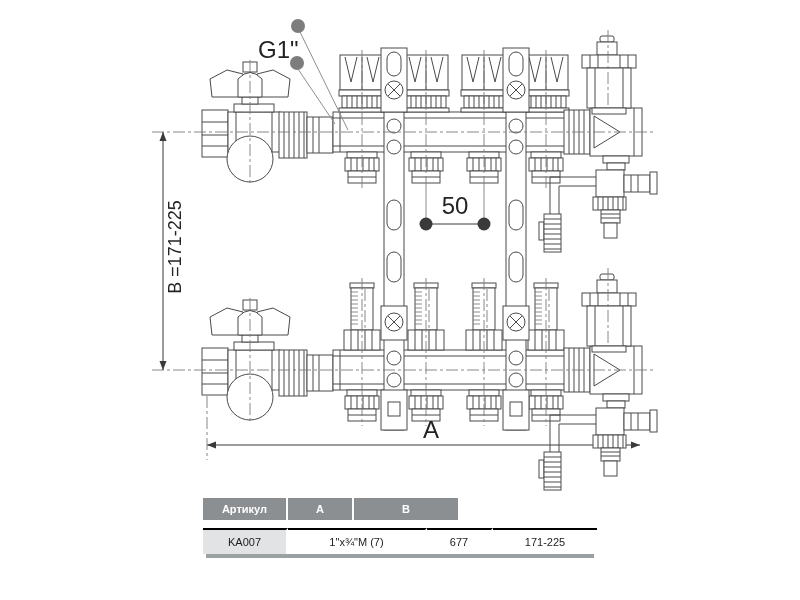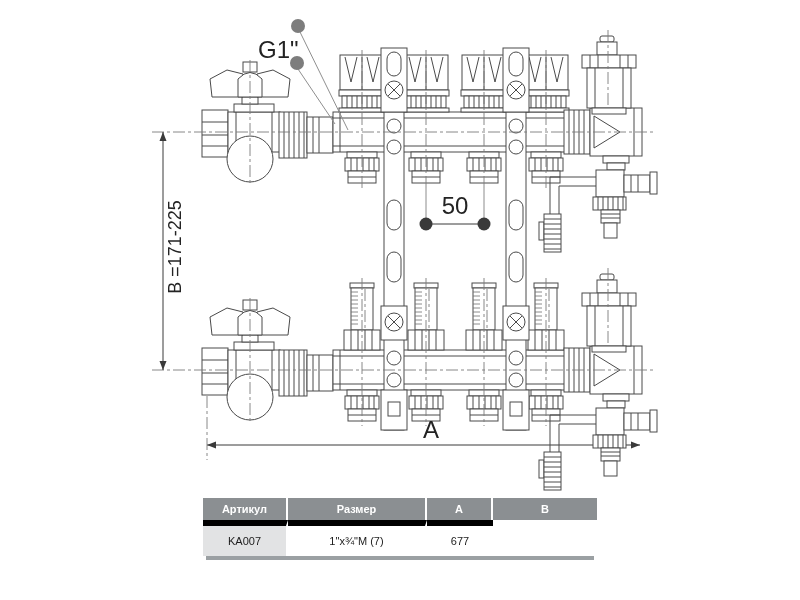--- a/index.html
+++ b/index.html
@@ -20,22 +20,22 @@
 
   
   .spec-table { position:absolute; left:203px; top:498px; width:394px; font-size:11px; }
   .trow { display:flex; }
   .cell { box-sizing:border-box; display:flex; align-items:center; justify-content:center;
           white-space:nowrap; }
   .c1{width:85px} .c2{width:139px} .c3{width:66px} .c4{width:104px}
   .head .cell { height:22px; background:#8b8f92; color:#ffffff; font-weight:bold;
                 border-right:2px solid #ffffff; }
   .head .cell:last-child { border-right:none; }
-  .body .cell { height:36px; background:#ffffff; color:#1c1c1c;
-                border-top:6px solid #000000; border-right:2px solid #ffffff; }
+  .body .cell { height:26px; background:#ffffff; color:#1c1c1c;
+                border-top:2px solid #000000; border-right:2px solid #ffffff;margin-top:8px; }
   .body .cell:last-child { border-right:none; }
   .body .c1 { background:#e2e3e4; }
   .tshadow { height:4px; background:#9ba0a3; margin:0 3px; }
 </style>
 </head>
 <body>
 
 <div class="page">
 
   <svg width="800" height="600" viewBox="0 0 800 600">
@@ -285,25 +285,25 @@
       <text class="txt" x="258" y="58" font-size="24">G1"</text>
     </g>
 
     <text class="txt" x="431" y="438" text-anchor="middle" font-size="24">A</text>
   </svg>
 
   
   <div class="spec-table">
     <div class="trow head">
       <div class="cell c1">Артикул</div>
-      <div class="cell c2">Размер</div>
       <div class="cell c3">A</div>
       <div class="cell c4">B</div>
     </div>
     <div class="trow body">
       <div class="cell c1">KA007</div>
       <div class="cell c2">1"x¾"M (7)</div>
       <div class="cell c3">677</div>
+      <div class="cell c4">171-225</div>
     </div>
     <div class="tshadow"></div>
   </div>
 
 </div>
 
 </body></html>

